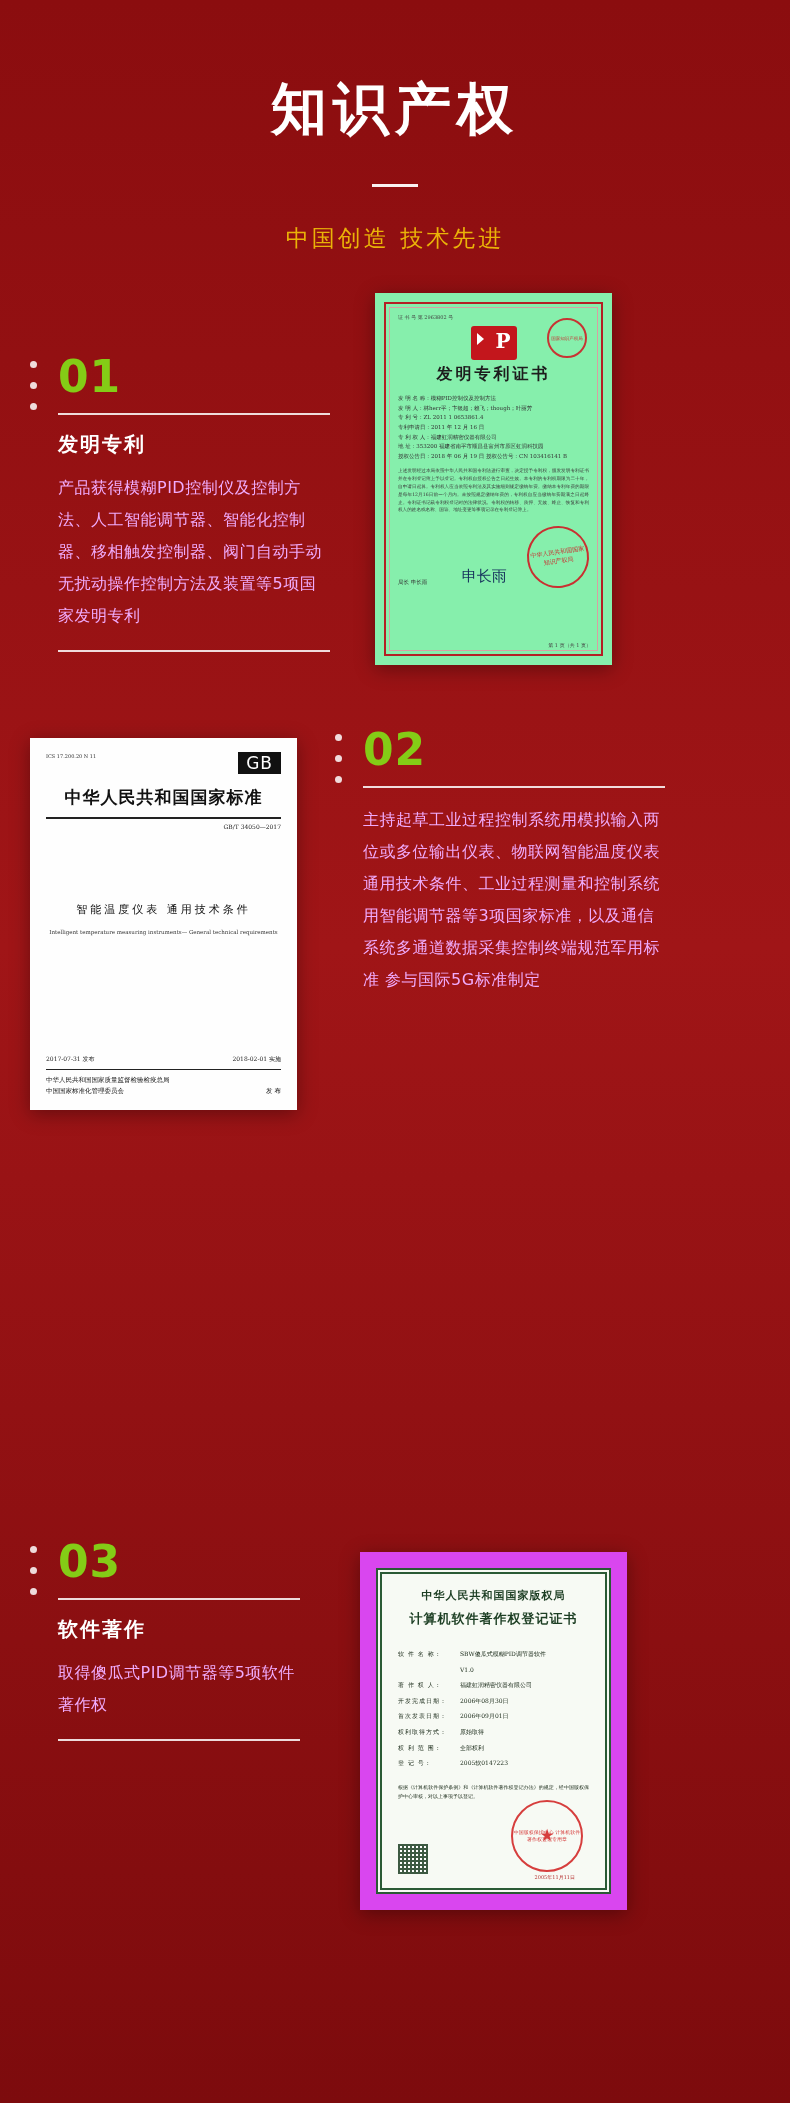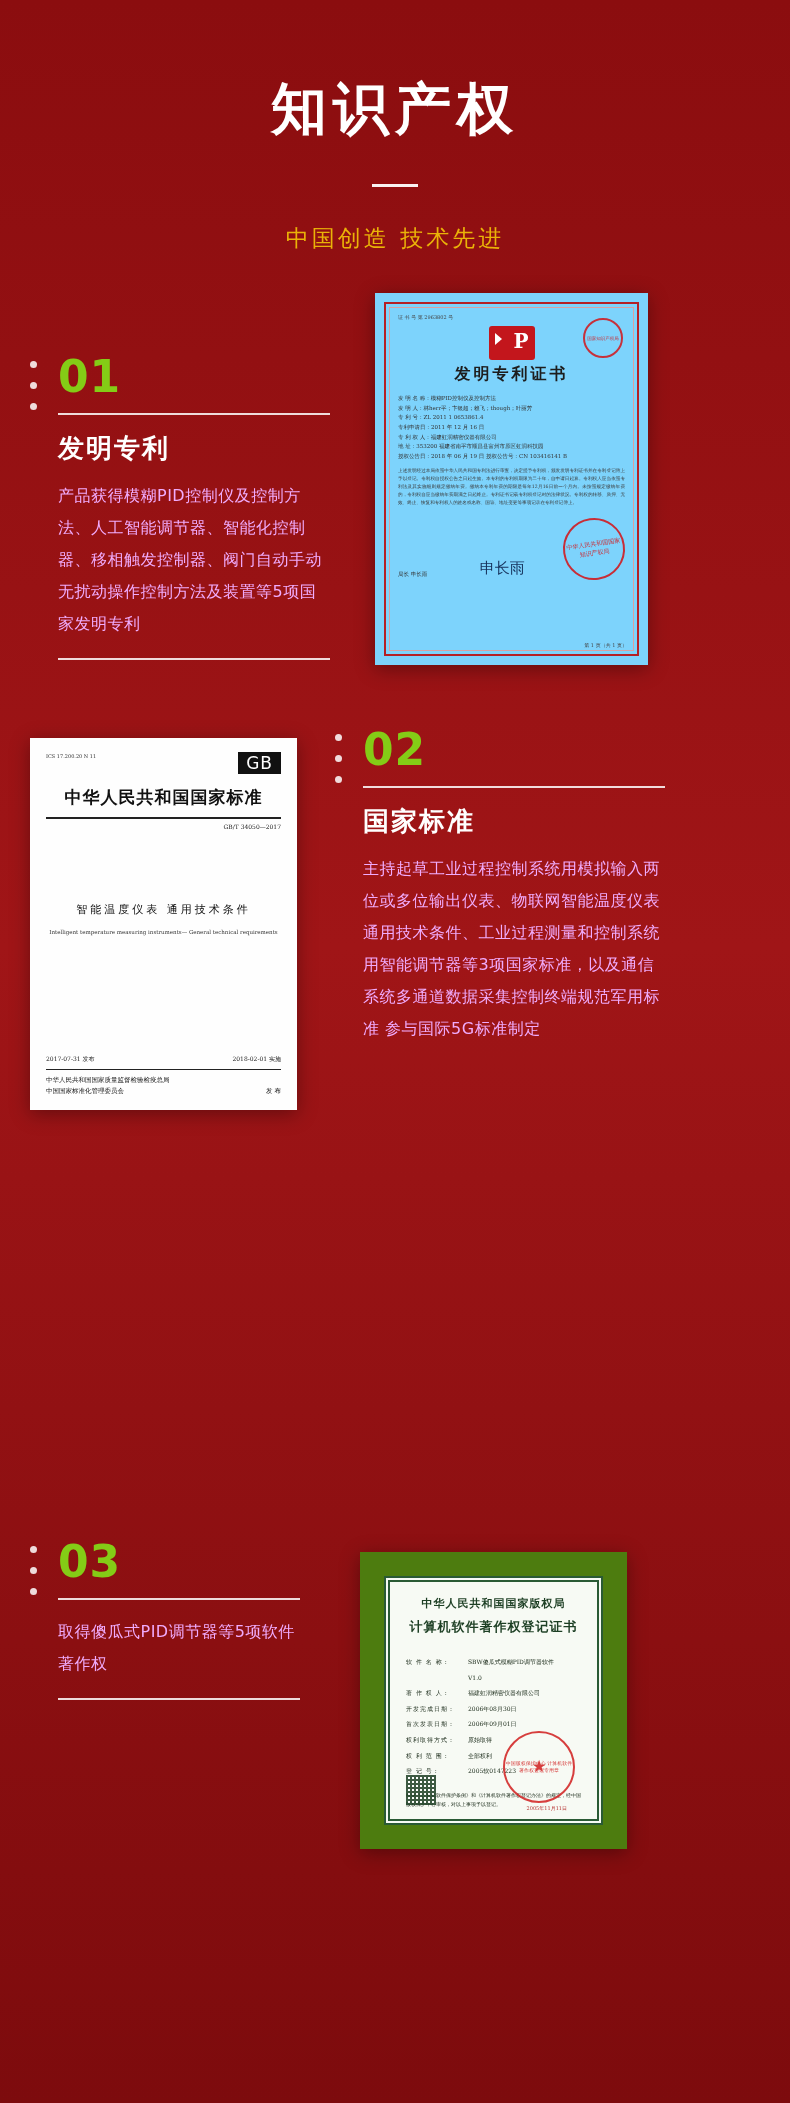--- a/index.html
+++ b/index.html
@@ -74,21 +74,21 @@
     color: #84cc16;
     line-height: 1;
     letter-spacing: 1px;
   }
   .divider {
     height: 2px;
     background: rgba(255,255,255,0.85);
     margin: 14px 0 16px 0;
   }
   .sub {
-    font-size: 26px;
+    font-size: 20px;
     font-weight: bold;
     letter-spacing: 2px;
     margin-bottom: 14px;
     color: #ffffff;
   }
   .body {
     font-size: 16px;
     line-height: 2.0;
     color: #f0abfc;
     letter-spacing: 0.5px;
@@ -103,21 +103,21 @@
   .cert {
     background: #ffffff;
     position: relative;
     overflow: hidden;
     box-shadow: 0 4px 18px rgba(0,0,0,0.35);
     font-family: "DejaVu Serif", "Liberation Serif", serif;
     color: #2b2b2b;
   }
 
   
-  .cert1 { width: 273px; height: 372px; padding: 9px; background: #7dd3fc; }
+  .cert1 { width: 237px; height: 372px; padding: 9px; background: #86efac; }
   .cert1 .inner {
     width: 100%; height: 100%;
     border: 2px solid #b41f24;
     position: relative;
     padding: 10px 12px;
   }
   .cert1 .inner::after {
     content: "";
     position: absolute; left: 3px; top: 3px; right: 3px; bottom: 3px;
     border: 1px solid #d8a0a2;
@@ -199,21 +199,21 @@
   }
   .c2-rule { height: 1.5px; background: #222; margin: 8px 0 4px 0; }
   .c2-num { text-align: right; font-size: 6px; color: #222; }
   .c2-main { text-align: center; margin-top: 72px; font-size: 11px; letter-spacing: 3px; color: #111; }
   .c2-en { text-align: center; margin-top: 10px; font-size: 5.5px; line-height: 1.9; color: #333; }
   .c2-dates { position: absolute; left: 16px; right: 16px; bottom: 46px; display: flex; justify-content: space-between; font-size: 6px; color: #222; }
   .c2-rule2 { position: absolute; left: 16px; right: 16px; bottom: 40px; height: 1.5px; background: #222; }
   .c2-issuer { position: absolute; left: 16px; right: 16px; bottom: 12px; display: flex; justify-content: space-between; align-items: flex-end; font-size: 6.5px; line-height: 1.8; color: #111; }
 
   
-  .cert3 { width: 267px; height: 297px; padding: 24px; background: #4d7c0f; }
+  .cert3 { width: 267px; height: 358px; padding: 16px; background: #d946ef; }
   .c3-inner {
     width: 100%; height: 100%;
     border: 6px double #2a5a35;
     background: #f7faf4;
     padding: 14px 16px;
     position: relative;
   }
   .c3-t1 { text-align: center; font-size: 11px; font-weight: bold; color: #1d3f24; letter-spacing: 1px; }
   .c3-t2 { text-align: center; font-size: 13px; font-weight: bold; color: #1d3f24; letter-spacing: 1px; margin-top: 7px; }
   .c3-rows { margin-top: 18px; font-size: 6px; color: #20301f; line-height: 2.6; }
@@ -324,36 +324,36 @@
     </div>
 
     <div class="txtblock" style="width:330px;margin-left:38px;padding-left:28px;">
       <div class="dots">
           <i></i>
           <i></i>
           <i></i>
         </div>
       <div class="num">02</div>
       <div class="divider"></div>
-      <div class="sub">国家标准</div>
       <div class="body">主持起草工业过程控制系统用模拟输入两位或多位输出仪表、物联网智能温度仪表通用技术条件、工业过程测量和控制系统用智能调节器等3项国家标准，以及通信系统多通道数据采集控制终端规范军用标准 参与国际5G标准制定</div>
     </div>
   </div>
 </div>
 
 <div class="section" style="top:1540px;left:0;">
   <div class="row">
     <div class="txtblock" style="width:270px;margin-left:30px;padding-left:28px;">
       <div class="dots">
           <i></i>
           <i></i>
           <i></i>
         </div>
       <div class="num">03</div>
       <div class="divider"></div>
+      <div class="sub">软件著作</div>
       <div class="body">取得傻瓜式PID调节器等5项软件著作权</div>
       <div class="divider-bottom"></div>
     </div>
 
     <div class="cert cert3" style="margin-left:60px;margin-top:12px;">
       <div class="c3-inner">
         <div class="c3-t1">中华人民共和国国家版权局</div>
         <div class="c3-t2">计算机软件著作权登记证书</div>
         <div class="c3-rows">
           <div class="r">

